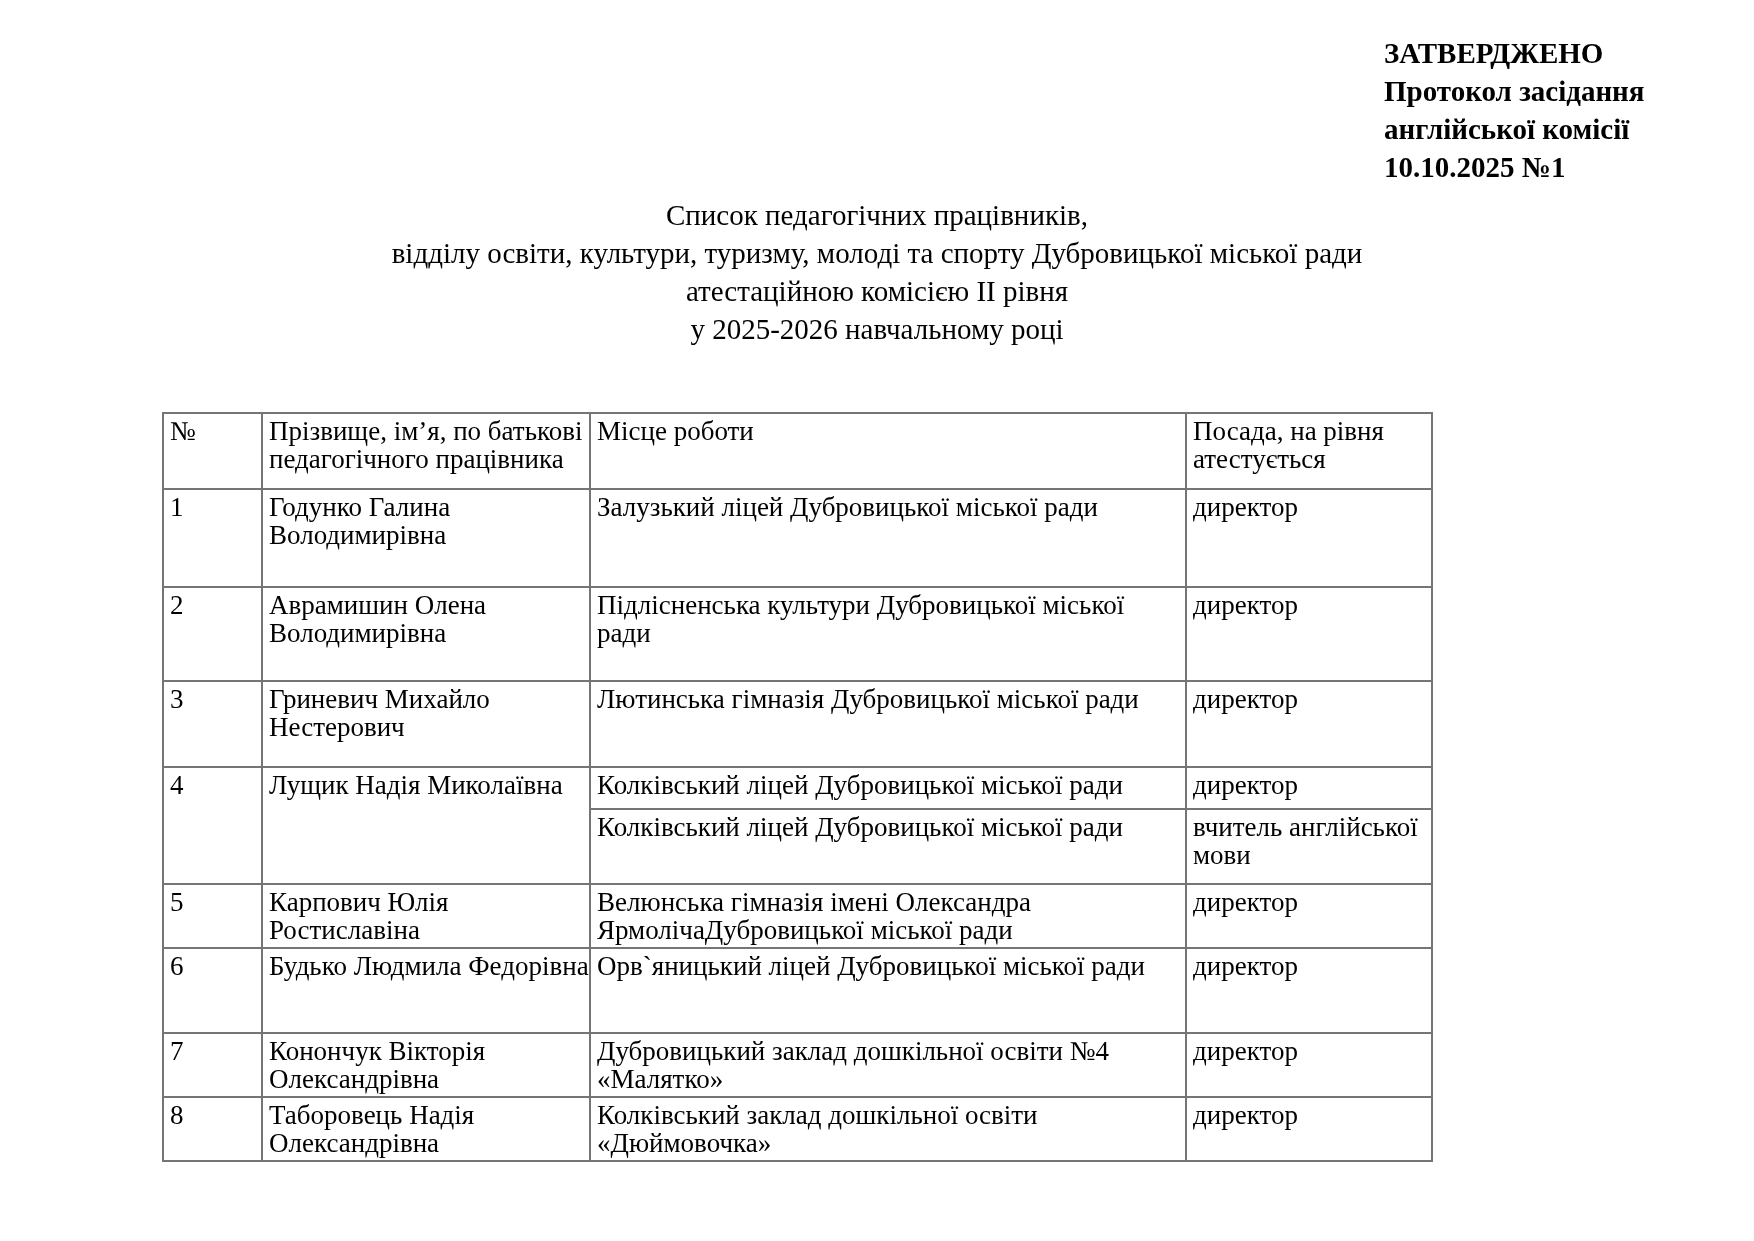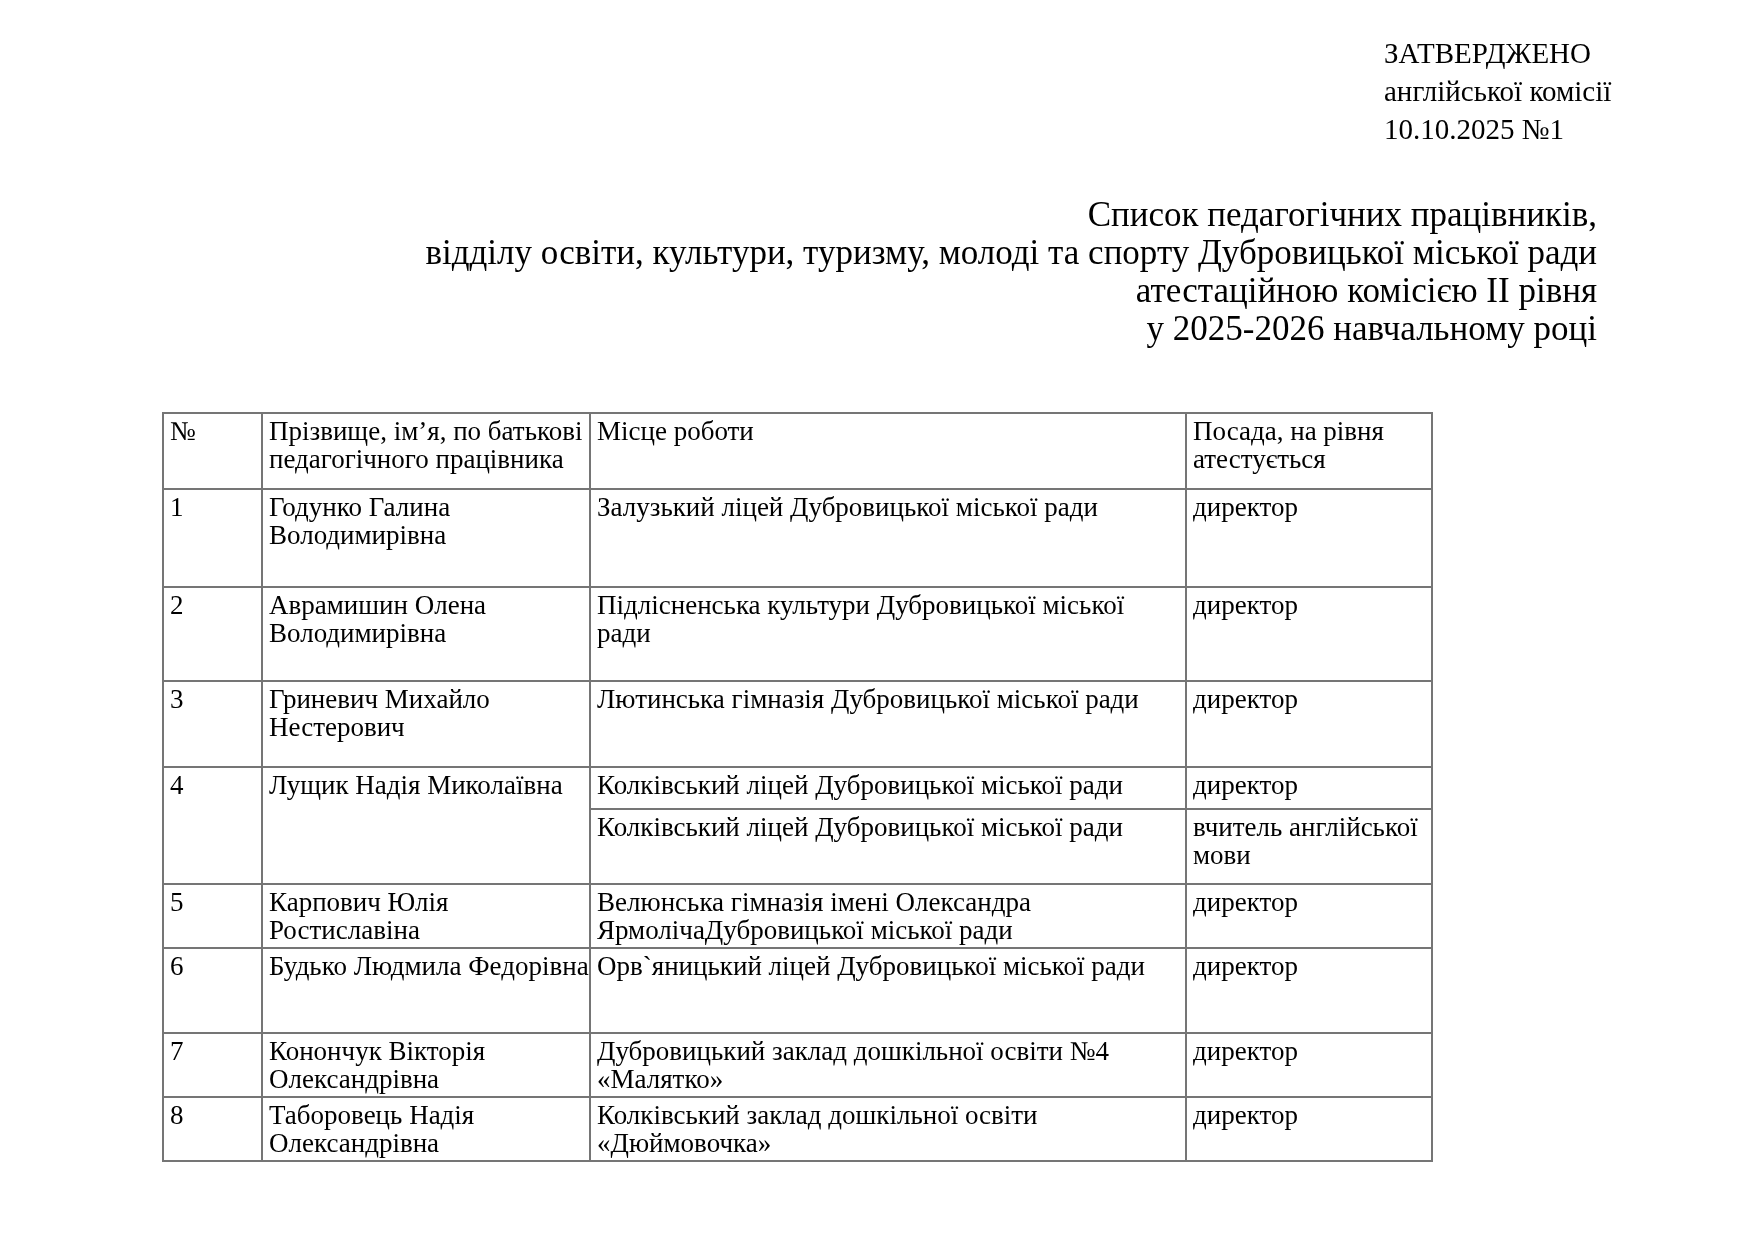--- a/index.html
+++ b/index.html
@@ -13,28 +13,29 @@
     overflow:hidden;
   }
   .approval{
     position:absolute;
     left:1384px;
     top:34px;
     font-size:29px;
     line-height:38px;
     text-align:left;
     white-space:nowrap;
+    font-weight:bold;
   }
   .title{
     position:absolute;
     left:157px;
     top:196px;
     width:1440px;
-    text-align:right;
-    font-size:35px;
+    text-align:center;
+    font-size:29px;
     line-height:38px;
   }
   table.doc-table{
     position:absolute;
     left:162px;
     top:412px;
     width:1269px;
     border-collapse:collapse;
     table-layout:fixed;
   }
@@ -66,20 +67,21 @@
   .h-r7{height:62px;}
   .h-r8{height:56px;}
 </style>
 </head>
 <body>
 
 <div class="page">
 
   <div class="approval">
     <div>ЗАТВЕРДЖЕНО</div>
+    <div>Протокол засідання</div>
     <div>англійської комісії</div>
     <div>10.10.2025 №1</div>
   </div>
 
   <div class="title">
     <div>Список педагогічних працівників,</div>
     <div>відділу освіти, культури, туризму, молоді та спорту Дубровицької міської ради</div>
     <div>атестаційною комісією II рівня</div>
     <div>у 2025-2026 навчальному році</div>
   </div>

